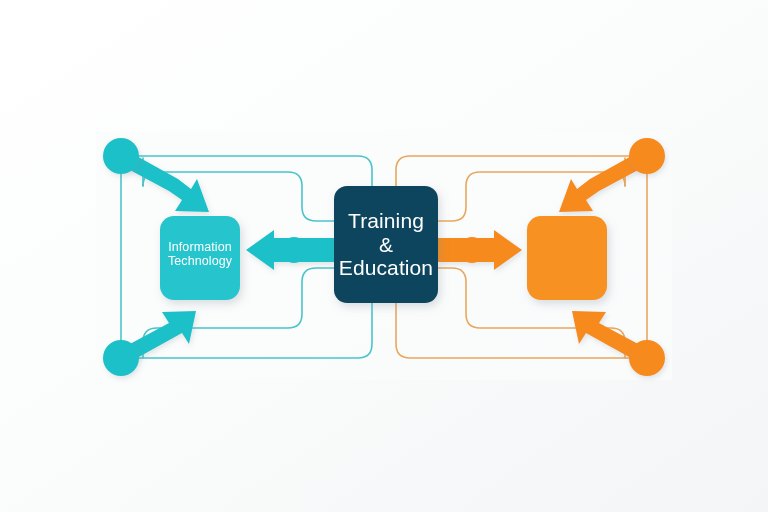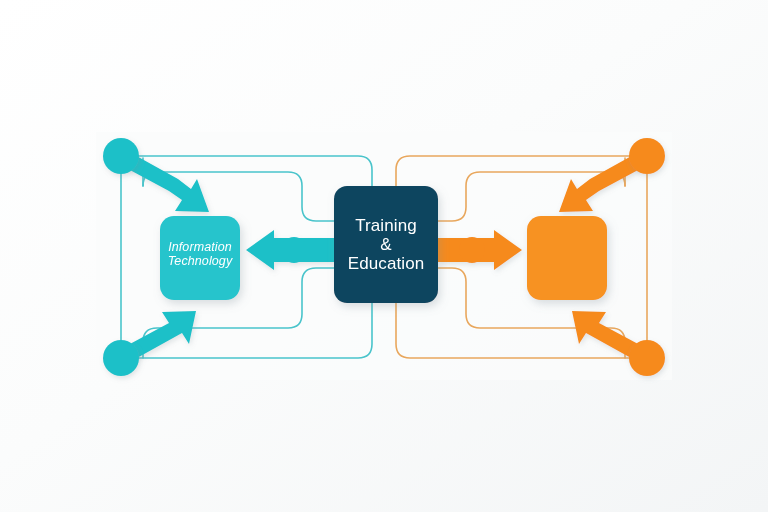--- a/index.html
+++ b/index.html
@@ -33,29 +33,28 @@
     text-align: center;
     color: #ffffff;
     pointer-events: none;
     white-space: pre-line;
     line-height: 1.12;
     letter-spacing: 0.1px;
   }
   #label-it {
     left: 155px; top: 216px; width: 90px; height: 76px;
     font-size: 12.5px;
-    font-style: italic;
   }
   #label-doc {
     left: 512px; top: 216px; width: 120px; height: 84px;
     font-size: 12.5px;
   }
   #label-center {
     left: 330px; top: 186px; width: 112px; height: 117px;
-    font-size: 17px;
+    font-size: 21px;
     text-align: center;
   }
 </style>
 </head>
 <body>
 
 <div id="canvas">
 
   <svg id="diagram-svg" viewBox="0 0 768 512" xmlns="http://www.w3.org/2000/svg">
     <defs>

